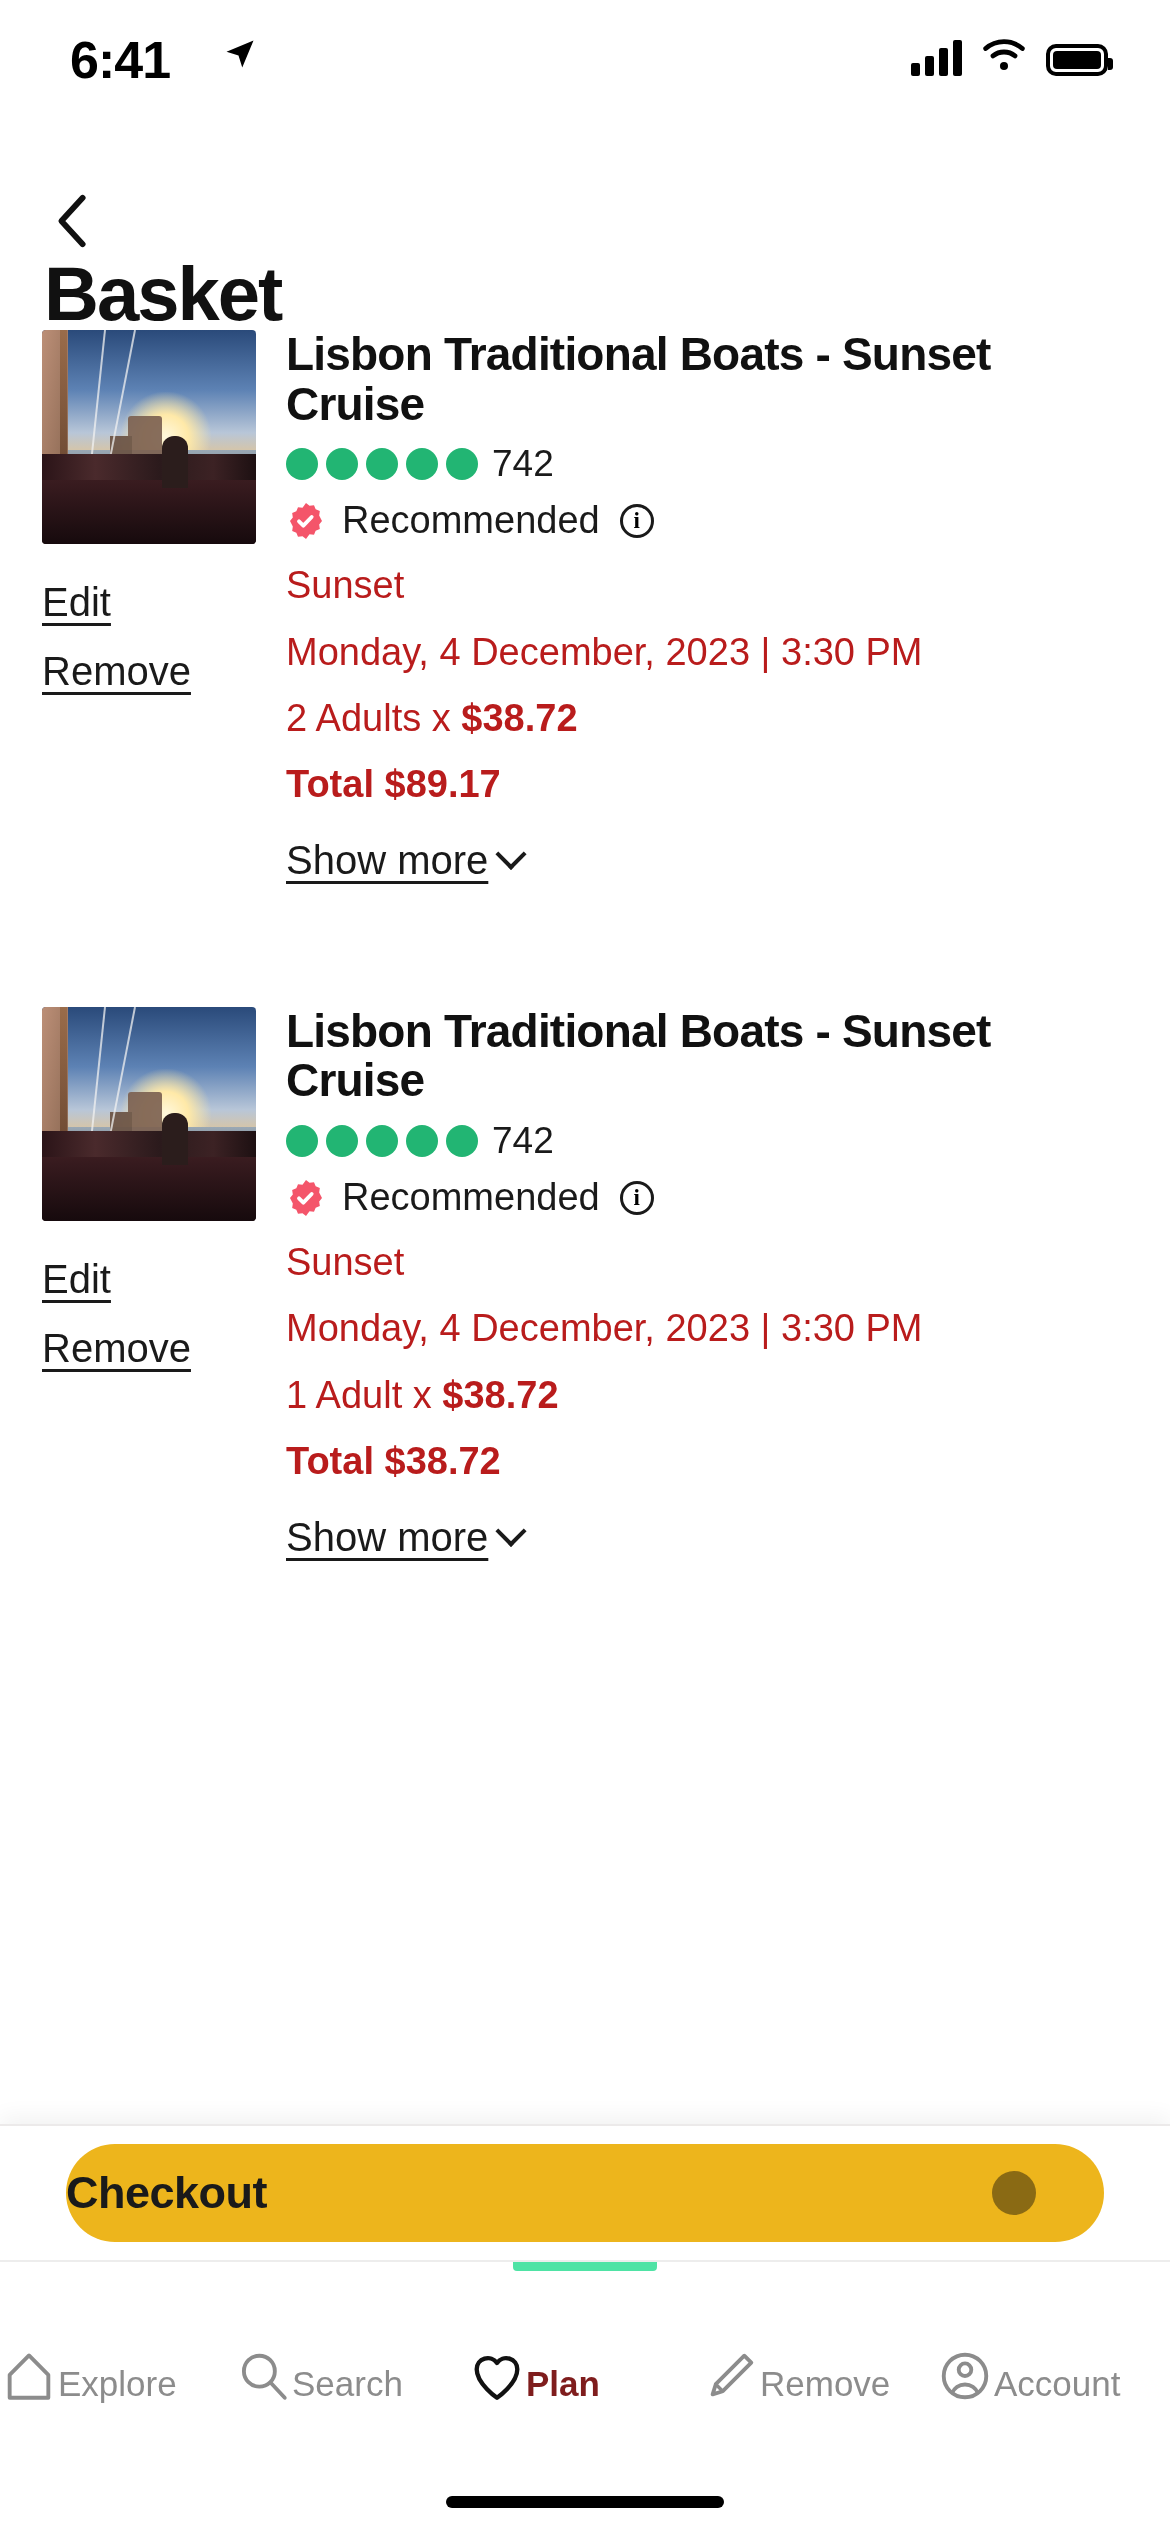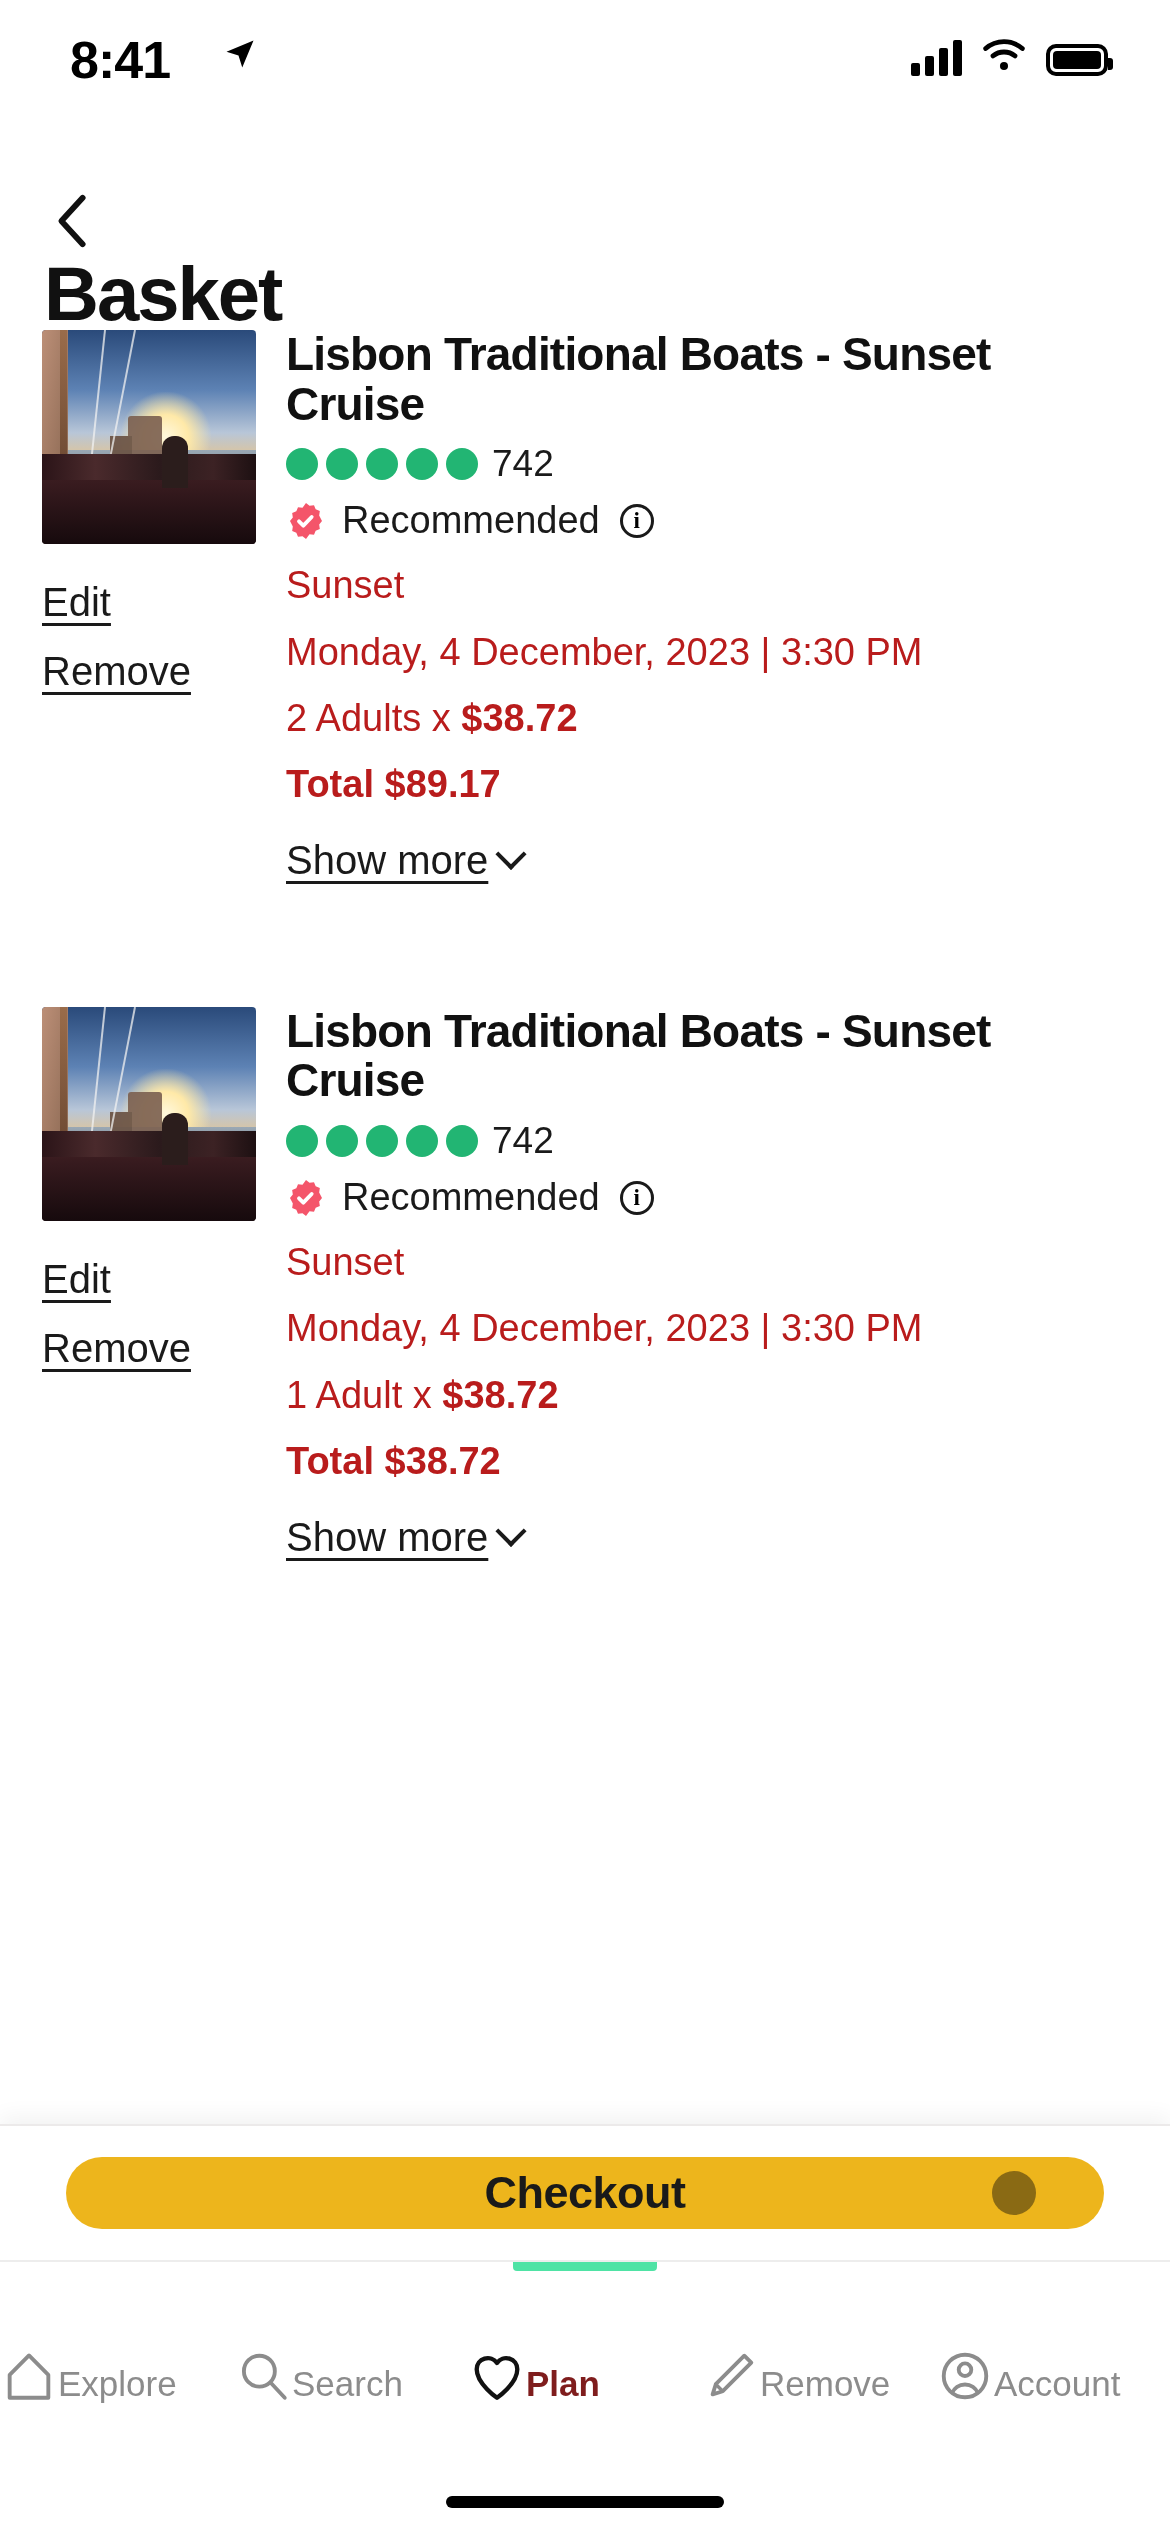--- a/index.html
+++ b/index.html
@@ -138,22 +138,22 @@
   .card-gap { height: 124px; }
 
   
   .checkout-bar {
     position: absolute; left: 0; bottom: 272px; width: 1170px; height: 136px;
     background: #fff; border-top: 2px solid #eceaea;
     box-shadow: 0 -6px 22px rgba(0,0,0,.06);
     display: flex; align-items: center; justify-content: center;
   }
   .checkout-btn {
-    position: relative; width: 1038px; height: 72px; border-radius: 49px;
-    background: #EDB51C; display: flex; align-items: center; justify-content: center;
+    position: relative; width: 1038px; height: 98px; border-radius: 49px;
+    background: #EDB51C; display: flex; align-items: center; 
     cursor: pointer; border: none;
   }
   .checkout-label { font-size: 45px; font-weight: 700; color: #1a1a1a; letter-spacing: -0.5px; }
   .checkout-dot {
     position: absolute; right: 68px; top: 50%; transform: translateY(-50%);
     width: 44px; height: 44px; border-radius: 50%; background: #8a6a14;
   }
 
   
   .tabbar {
@@ -177,21 +177,21 @@
     position: absolute; left: 50%; bottom: 24px; transform: translateX(-50%);
     width: 278px; height: 12px; border-radius: 6px; background: #000;
   }
 </style>
 </head>
 <body>
 
 <div class="phone">
 
   <div class="statusbar">
-    <div class="sb-time">8:41</div>
+    <div class="sb-time">6:41</div>
     <div class="sb-loc">
       <svg width="36" height="36" viewBox="0 0 24 24">
           <path d="M21 3 3 10.5l8 2.5 2.5 8z" fill="#000"></path>
         </svg>
     </div>
     <div class="sb-right">
       <div class="bars">
           <i></i>
           <i></i>
           <i></i>

